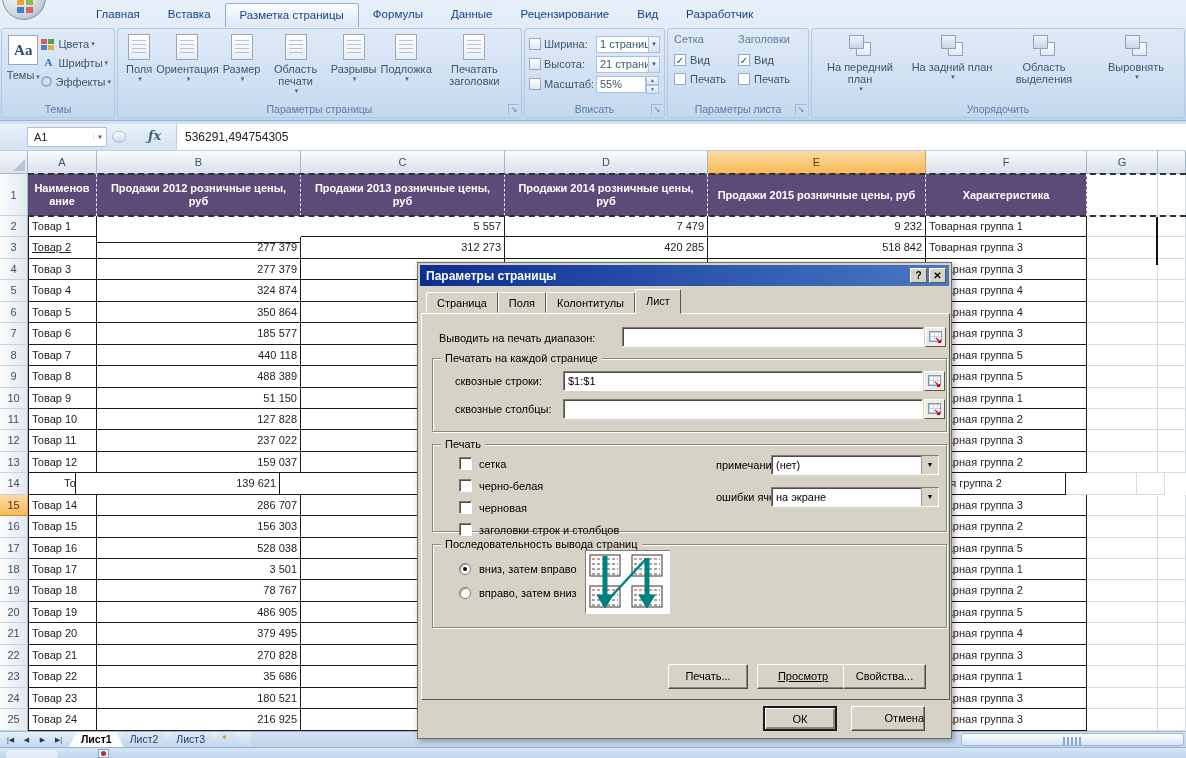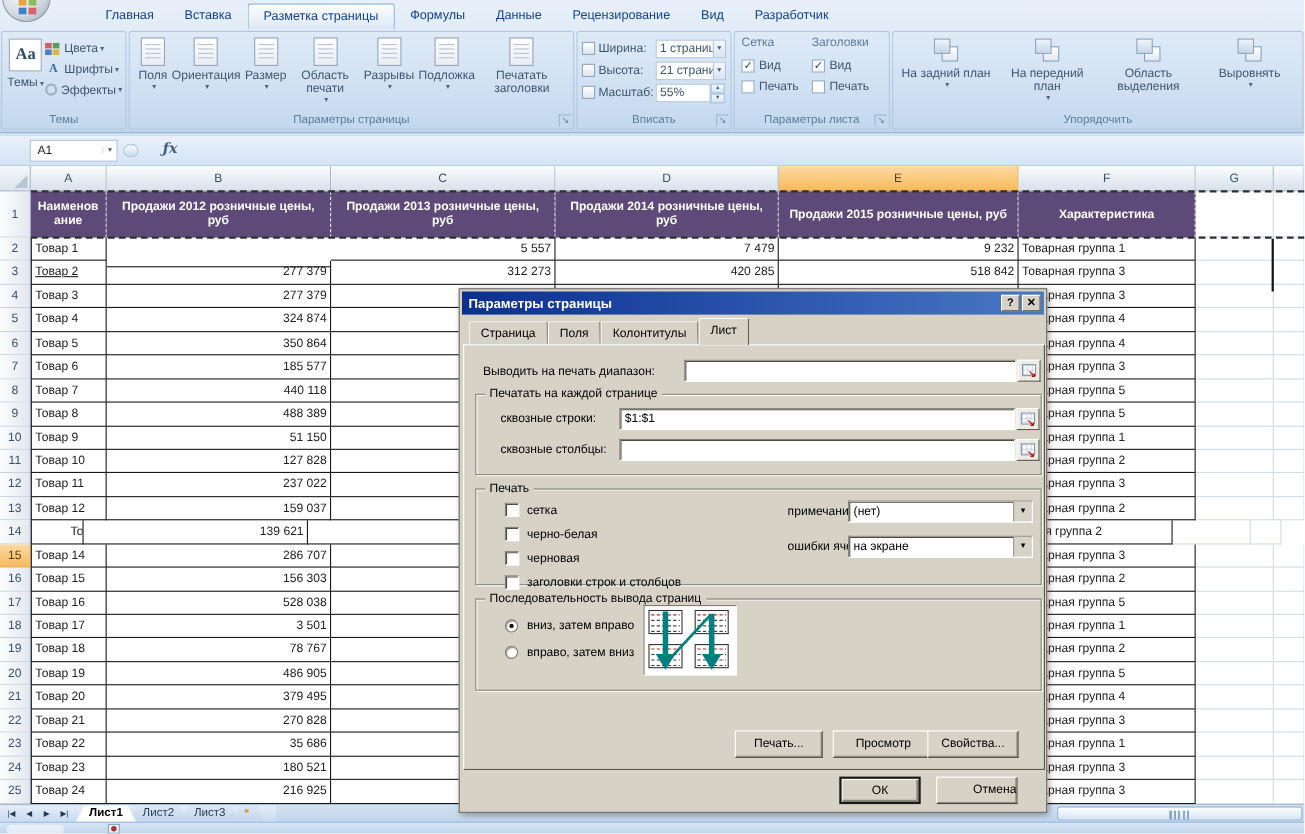--- a/index.html
+++ b/index.html
@@ -353,29 +353,29 @@
         <div class="launcher">↘</div>
       </div>
 
       <div class="rgroup g-ar">
         <div class="g-content">
             <div class="arbtn">
               <div class="ar-ic">
                 <i class="b"></i>
                 <i class="a"></i>
               </div>
-              <div class="pslabel">На задний план</div>
+              <div class="pslabel">На передний план</div>
               <span class="dd">▾</span>
             </div>
             <div class="arbtn">
               <div class="ar-ic">
                 <i class="b"></i>
                 <i class="a"></i>
               </div>
-              <div class="pslabel">На передний план</div>
+              <div class="pslabel">На задний план</div>
               <span class="dd">▾</span>
             </div>
             <div class="arbtn">
               <div class="ar-ic">
                 <i class="b"></i>
                 <i class="a"></i>
               </div>
               <div class="pslabel">Область выделения</div>
             </div>
             <div class="arbtn">
@@ -393,20 +393,23 @@
     </div>
   </div>
 
   <div class="fbar">
     <div class="namebox">
       <span class="nval">A1</span>
       <span class="nb-dd">▼</span>
     </div>
     <div class="fb-bump"></div>
     <div class="fxi">ƒx</div>
+    <div class="finput">
+        <span>536291,494754305</span>
+      </div>
   </div>
 
   <div id="grid">
       <div class="hdr-row">
         <div class="corner"></div>
         <div class="colh" style="width: 69px;">A</div>
         <div class="colh" style="width: 204px;">B</div>
         <div class="colh" style="width: 204px;">C</div>
         <div class="colh" style="width: 203px;">D</div>
         <div class="colh sel" style="width: 218px;">E</div>
@@ -794,21 +797,21 @@
           <g stroke="#00807e" fill="#00807e">
             <line x1="17" y1="3" x2="17" y2="44" stroke-width="5"></line>
             <polygon points="9,42 25,42 17,55"></polygon>
             <line x1="19" y1="48" x2="58" y2="6" stroke-width="2.5"></line>
             <line x1="59" y1="5" x2="59" y2="44" stroke-width="5"></line>
             <polygon points="51,42 67,42 59,55"></polygon>
           </g>
         </svg>
       </div>
       <div class="dbutton" style="left:246px;top:350px;width:80px;">Печать...</div>
-      <div class="dbutton" style="left:335px;top:350px;width:92px;">Просмотр</div>
+      <div class="dbutton" style="left:335px;top:350px;width:92px;text-decoration:underline;">Просмотр</div>
       <div class="dbutton" style="left:421px;top:350px;width:83px;">Свойства...</div>
     </div>
     <div class="dbutton default" style="left:345px;top:443px;width:74px;">ОК</div>
     <div class="dbutton" style="left:433px;top:443px;width:74px;text-align:right;">Отмена</div>
   </div>
 
   <div class="sheetbar">
     <div class="navbtns">
       <span class="navbtn">|◀</span>
       <span class="navbtn">◀</span>

